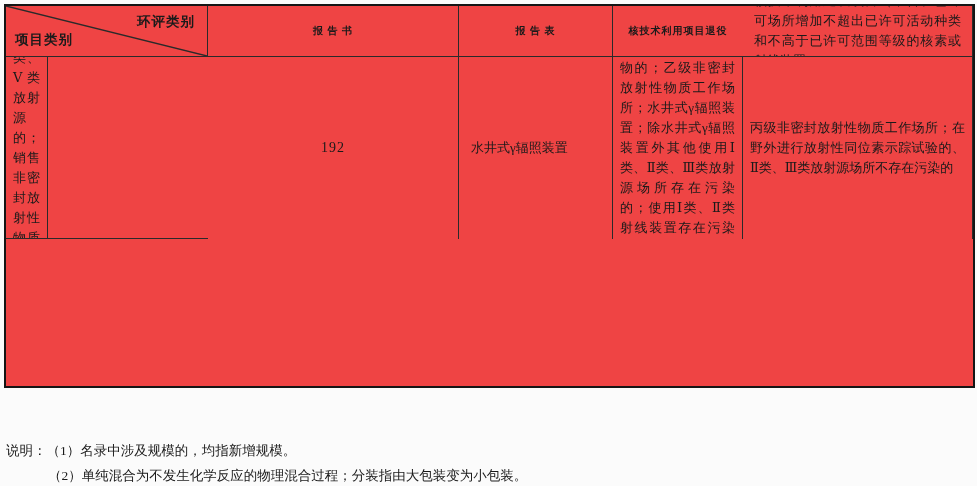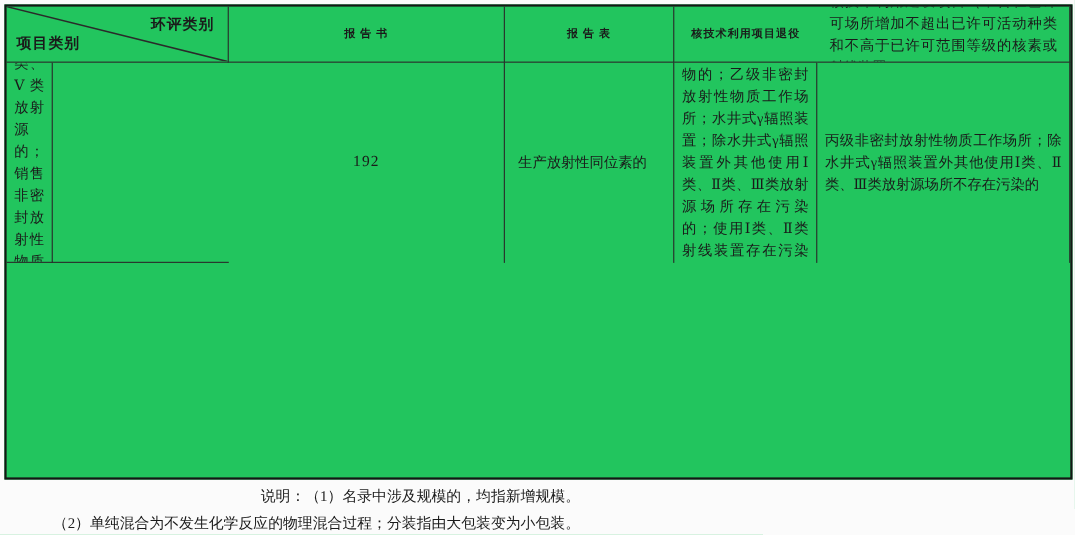--- a/index.html
+++ b/index.html
@@ -1,22 +1,22 @@
 <!DOCTYPE html>
 <html><head>
 <meta charset="utf-8">
 <style>
   * { margin:0; padding:0; box-sizing:border-box; }
   html,body { width:977px; height:486px; background:#fbfbfb; overflow:hidden;
     font-family:"Liberation Serif","DejaVu Serif",serif; color:#1a1a1a; }
   .page { position:relative; width:977px; height:486px; }
 
   .grid-table {
-    position:absolute; left:4px; top:4px; width:971px; height:432px;
-    border:2px solid #151515; background:#22c55e;
+    position:absolute; left:4px; top:4px; width:971px; height:384px;
+    border:2px solid #151515; background:#ef4444;
     display:grid;
     grid-template-columns:42px 160px 251px 154px 130px 230px;
     grid-template-rows:51px 182px 183px;
   }
   .cell {
     border-right:1px solid #2a2a2a; border-bottom:1px solid #2a2a2a;
     display:flex; align-items:center; justify-content:center;
     overflow:hidden;
   }
   .cell.last-col { border-right:none; }
@@ -27,21 +27,21 @@
     padding:0 7px; }
   .txt.cat { padding:0 11px; }
   .txt.ctr { text-align:left; padding-left:12px; }
 
   .corner { grid-column:1 / 3; position:relative; display:block; }
   .corner svg { position:absolute; inset:0; width:100%; height:100%; }
   .corner-top { position:absolute; top:7px; right:12px; font-weight:bold; font-size:13.5px; letter-spacing:1px; }
   .corner-bottom { position:absolute; bottom:7px; left:9px; font-weight:bold; font-size:13.5px; letter-spacing:1px;margin-top:40px; }
 
   .notes { position:absolute; left:6px; top:438px; font-size:13.5px; line-height:25px; }
-  .note-line { white-space:nowrap;text-align:right; }
+  .note-line { white-space:nowrap; }
   .note-line.indent { padding-left:42px; }
 </style>
 </head>
 <body>
 
 <div class="page">
 
   <div class="grid-table">
 
     <div class="cell corner">
@@ -60,27 +60,27 @@
     </div>
     <div class="cell">
       <div class="txt">销售Ⅰ类、Ⅱ类、Ⅲ类、Ⅳ类、Ⅴ类放射源的；使用Ⅳ类、Ⅴ类放射源的；销售非密封放射性物质的；销售Ⅱ类射线装置的；生产、销售、销售Ⅱ类射线装置的</div>
     </div>
     <div class="cell last-col">
       <div class="txt"></div>
     </div>
 
     <div class="cell num last-row">192</div>
     <div class="cell last-row">
-      <div class="txt cat ctr">生产放射性同位素的</div>
+      <div class="txt cat ctr">水井式γ辐照装置</div>
     </div>
     <div class="cell last-row">
       <div class="txt">制备PET用放射性药物的；乙级非密封放射性物质工作场所；水井式γ辐照装置；除水井式γ辐照装置外其他使用Ⅰ类、Ⅱ类、Ⅲ类放射源场所存在污染的；使用Ⅰ类、Ⅱ类射线装置存在污染的</div>
     </div>
     <div class="cell last-row">
-      <div class="txt">丙级非密封放射性物质工作场所；除水井式γ辐照装置外其他使用Ⅰ类、Ⅱ类、Ⅲ类放射源场所不存在污染的</div>
+      <div class="txt">丙级非密封放射性物质工作场所；在野外进行放射性同位素示踪试验的、Ⅱ类、Ⅲ类放射源场所不存在污染的</div>
     </div>
     <div class="cell last-col last-row">
       <div class="txt"></div>
     </div>
 
   </div>
 
   <div class="notes">
     <div class="note-line">
       <span>说明：</span><span>（1）名录中涉及规模的，均指新增规模。</span>

